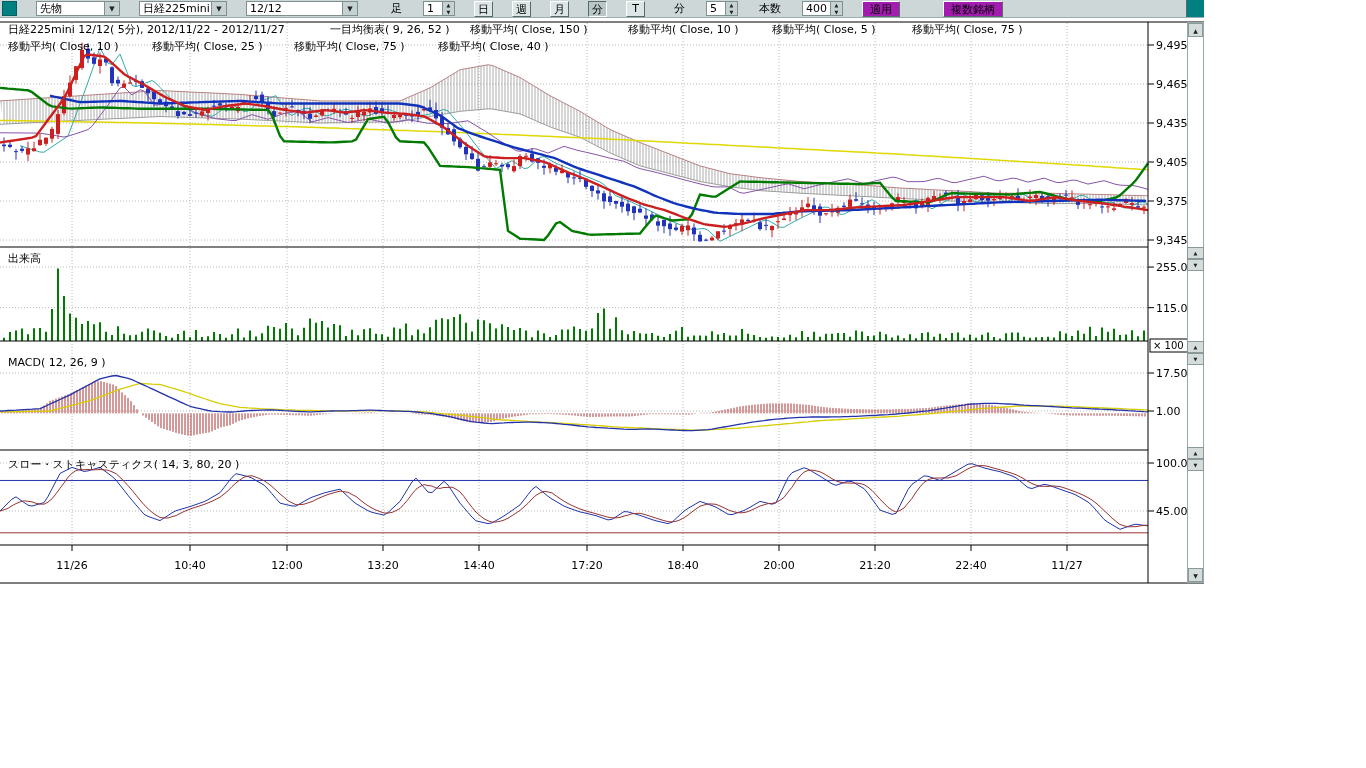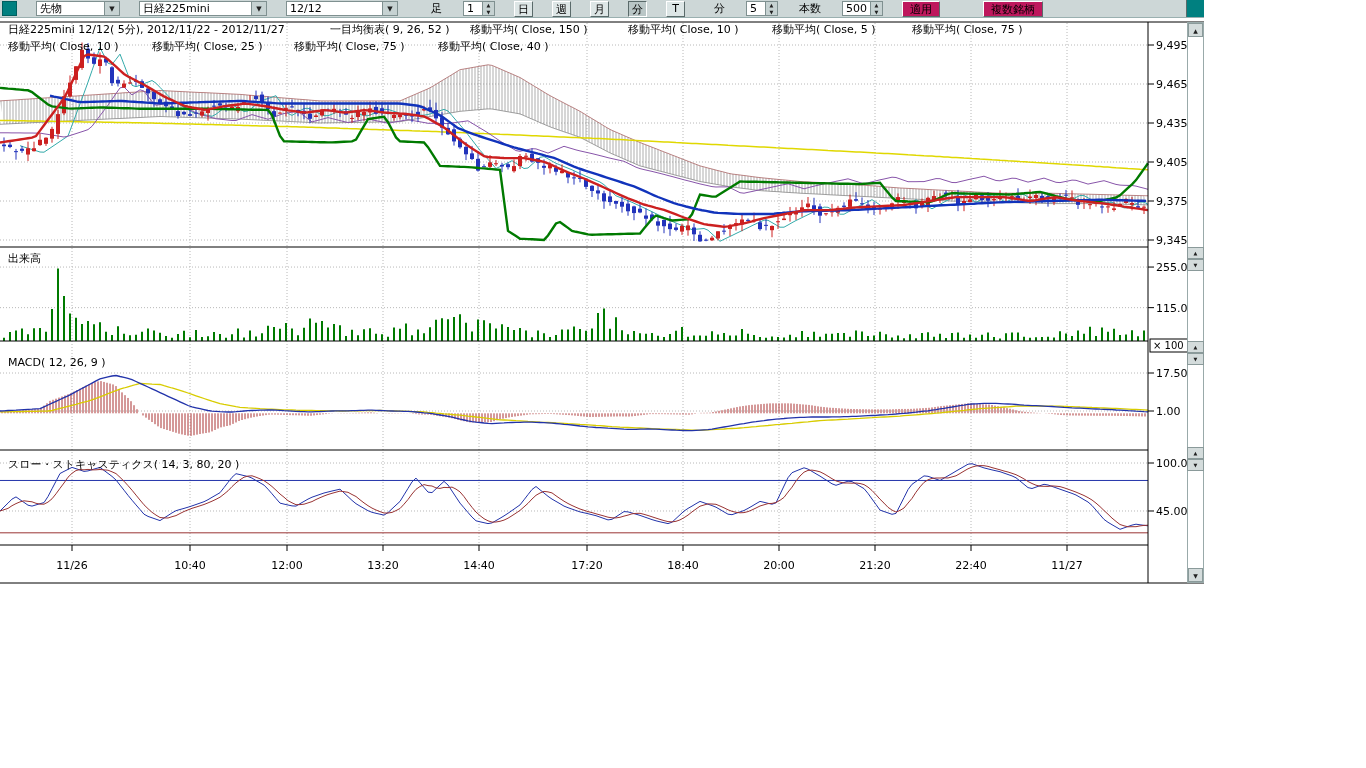--- a/index.html
+++ b/index.html
@@ -17,21 +17,21 @@
   .lbl{margin:0 2px;white-space:nowrap;}
   .spin{background:#fff;border:1px solid #7f9090;height:15px;display:flex;align-items:stretch;box-sizing:border-box;}
   .spin .num{padding:0 3px;min-width:12px;text-align:right;display:flex;align-items:center;}
   .spin .ud{display:flex;flex-direction:column;width:11px;border-left:1px solid #7f9090;}
   .spin .ud span{flex:1;font-size:5px;line-height:6px;background:#c6d2d2;text-align:center;color:#222;}
   .pbtn{width:19px;height:16px;border:1px solid #5a6a6a;background:#dde6e6;font-size:11px;padding:0;
     font-family:"DejaVu Sans",sans-serif;border-top-color:#fff;border-left-color:#fff;}
   .pbtn.active{background:#b9c6c6;border-top-color:#5a6a6a;border-left-color:#5a6a6a;
     border-bottom-color:#fff;border-right-color:#fff;}
   .btn{height:16px;border:1px solid #5a6a6a;border-top-color:#fff;border-left-color:#fff;
-    background:#be185d;font-size:11px;padding:0 7px;font-family:"DejaVu Sans",sans-serif;}
+    background:#a21caf;font-size:11px;padding:0 7px;font-family:"DejaVu Sans",sans-serif;}
   .multi{margin-left:24px;}
   .corner{position:absolute;right:0;top:0;width:17px;height:17px;background:#008080;border-left:1px solid #5a6a6a;}
   .vscroll{position:absolute;z-index:2;left:1187px;top:22px;width:17px;height:561px;display:flex;
     flex-direction:column;border:1px solid #9aa;box-sizing:border-box;background:#f4f4f4;}
   .sbtn{height:14px;background:#d4dcdc;border:1px solid #8a9a9a;font-size:6px;text-align:center;
     line-height:13px;color:#222;box-sizing:border-box;}
   .strack{flex:1;background:#fff;}
   .pspin{position:absolute;z-index:3;left:1187px;width:17px;height:22px;display:flex;flex-direction:column;}
   .pspin span{flex:1;font-size:5px;line-height:10px;text-align:center;background:#d4dcdc;
     border:1px solid #8a9a9a;color:#222;box-sizing:border-box;}
@@ -1131,21 +1131,21 @@
         <text x="438" y="50" font-size="11" fill="#000">移動平均( Close, 40 )</text>
       </g>
     </svg>
 
   <div class="toolbar">
     <div class="appicon"></div>
     <div class="sel" style="width:84px">
       <span>先物</span>
       <span class="dd">▼</span>
     </div>
-    <div class="sel" style="width:128px">
+    <div class="sel" style="width:88px">
       <span>日経225mini</span>
       <span class="dd">▼</span>
     </div>
     <div class="sel" style="width:112px">
       <span>12/12</span>
       <span class="dd">▼</span>
     </div>
     <span class="lbl" style="margin-left:14px">足</span>
     <div class="spin">
       <span class="num">1</span>
@@ -1162,21 +1162,21 @@
     <span class="lbl" style="margin-left:10px">分</span>
     <div class="spin">
       <span class="num">5</span>
       <span class="ud">
           <span>▲</span>
           <span>▼</span>
         </span>
     </div>
     <span class="lbl">本数</span>
     <div class="spin">
-      <span class="num">500</span>
+      <span class="num">400</span>
       <span class="ud">
           <span>▲</span>
           <span>▼</span>
         </span>
     </div>
     <button class="btn">適用</button>
     <button class="btn multi">複数銘柄</button>
     <div class="corner"></div>
   </div>
 

